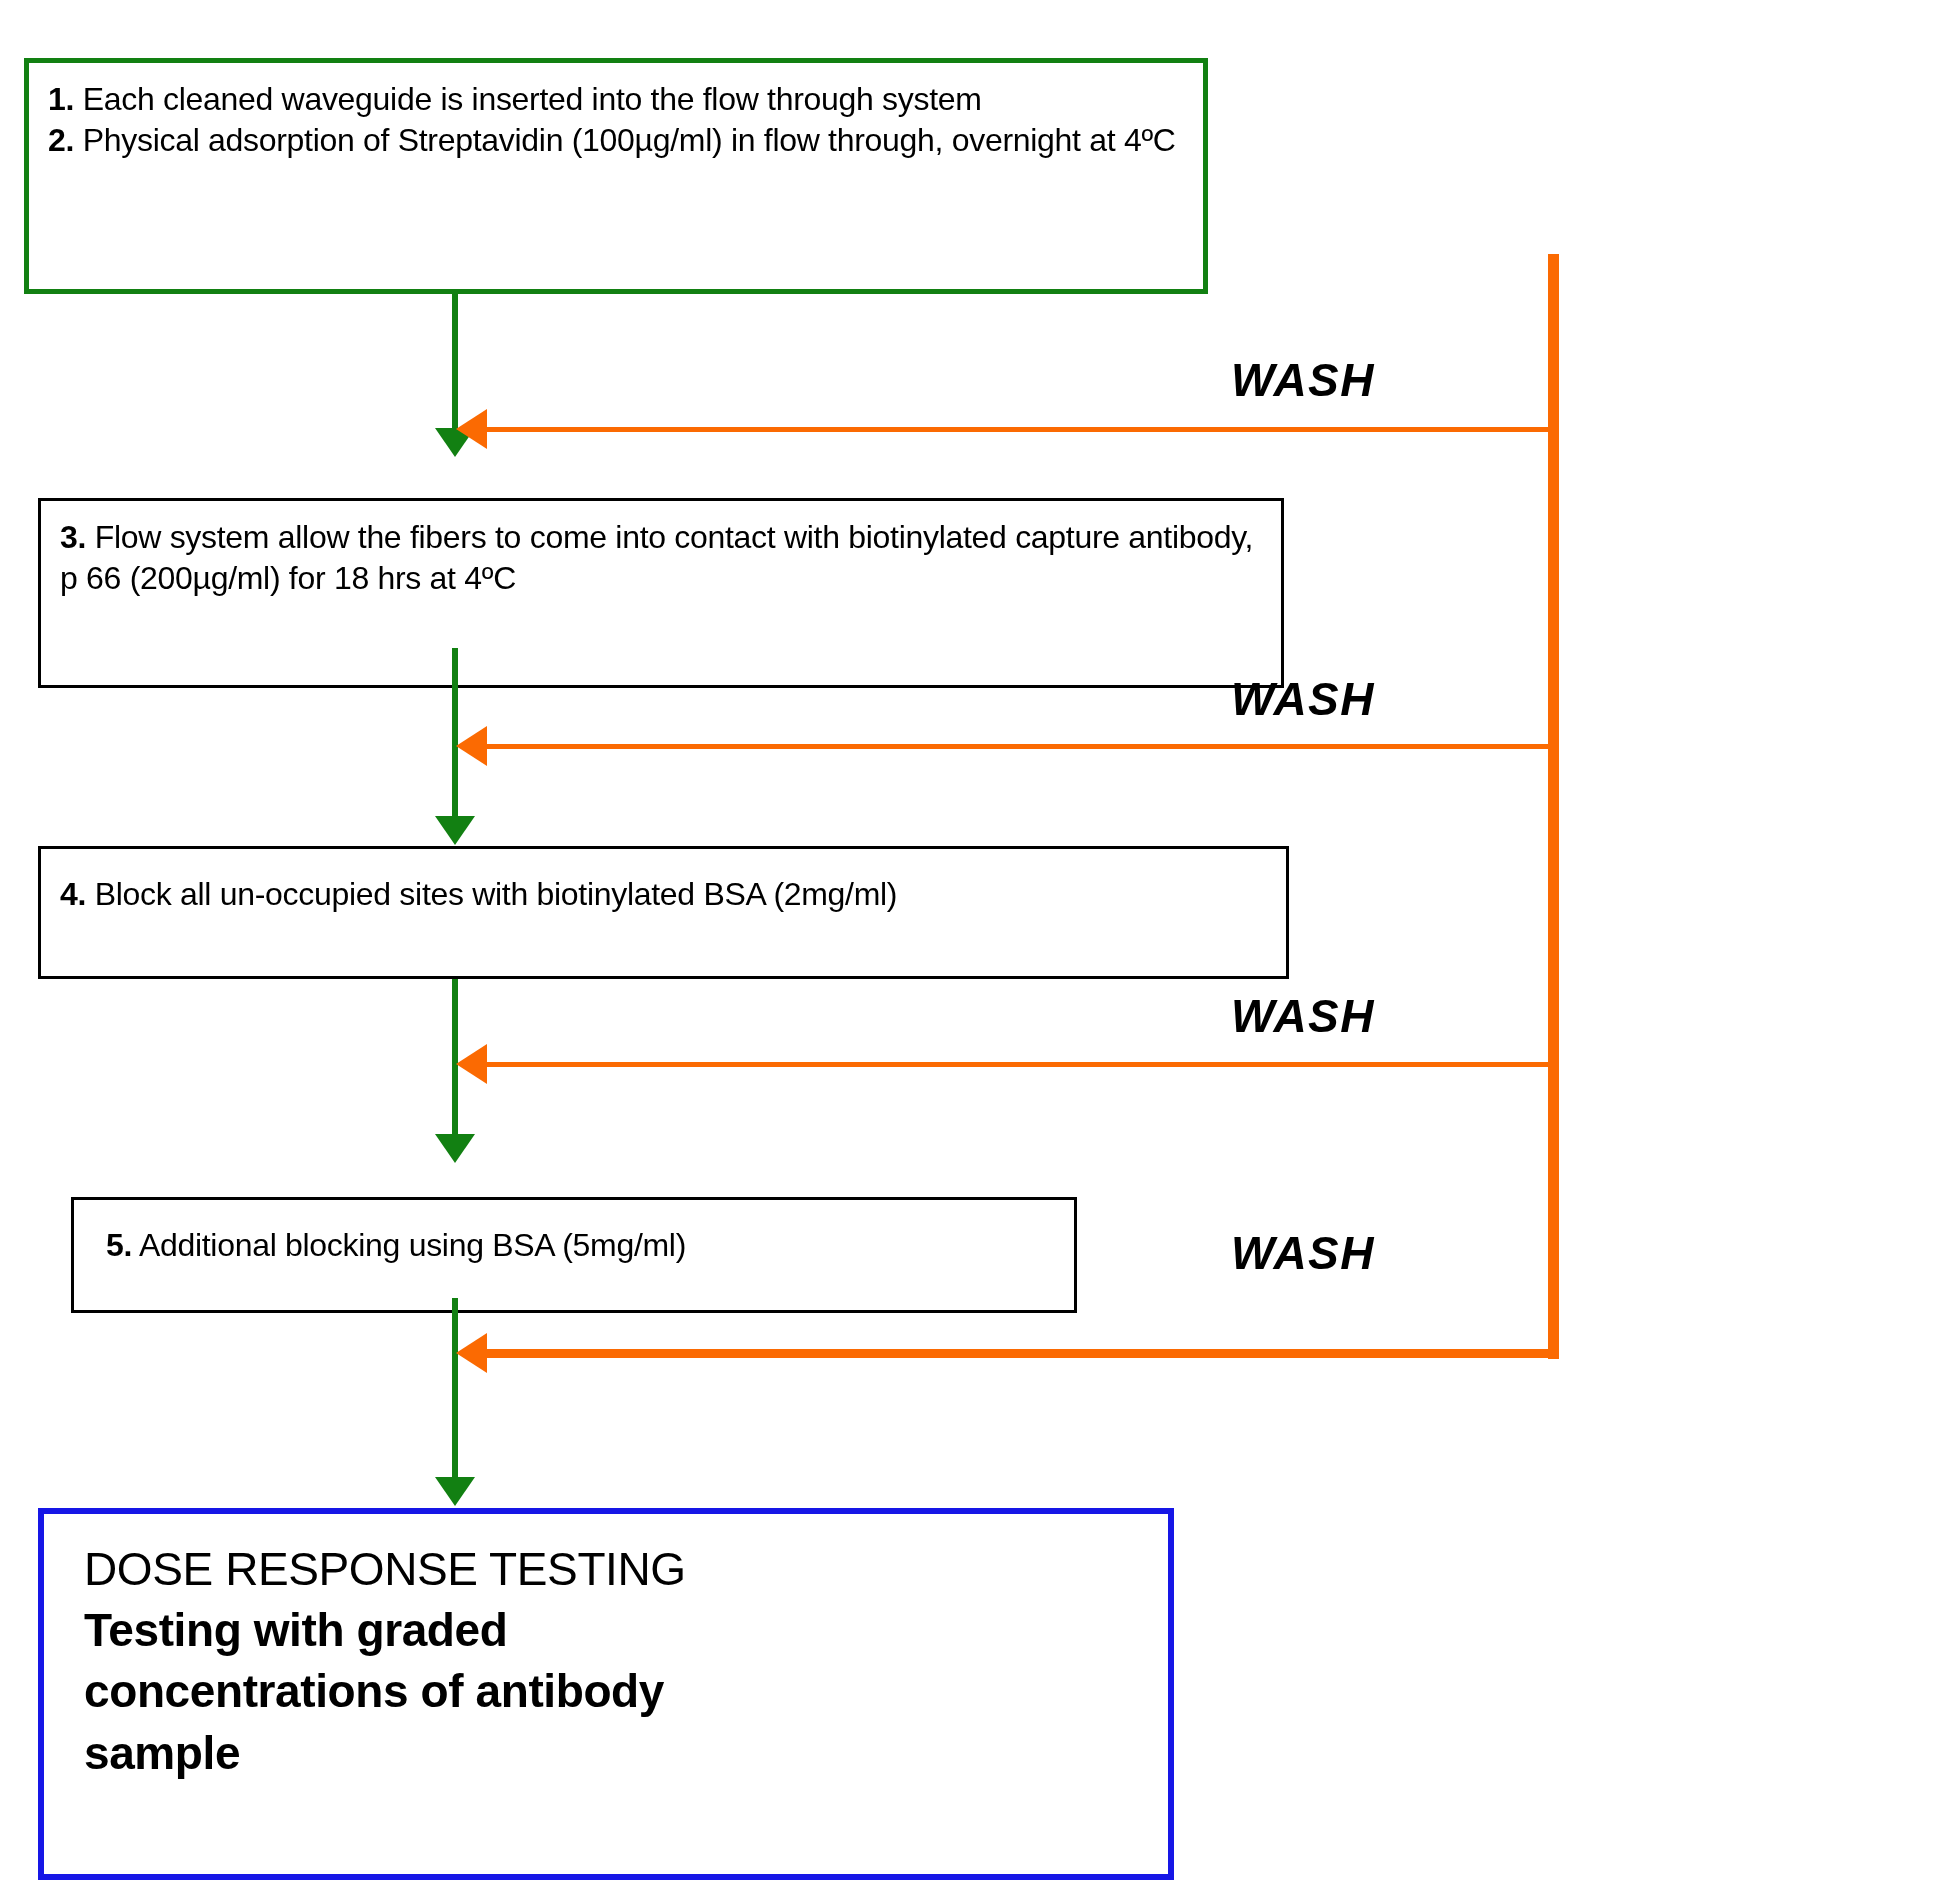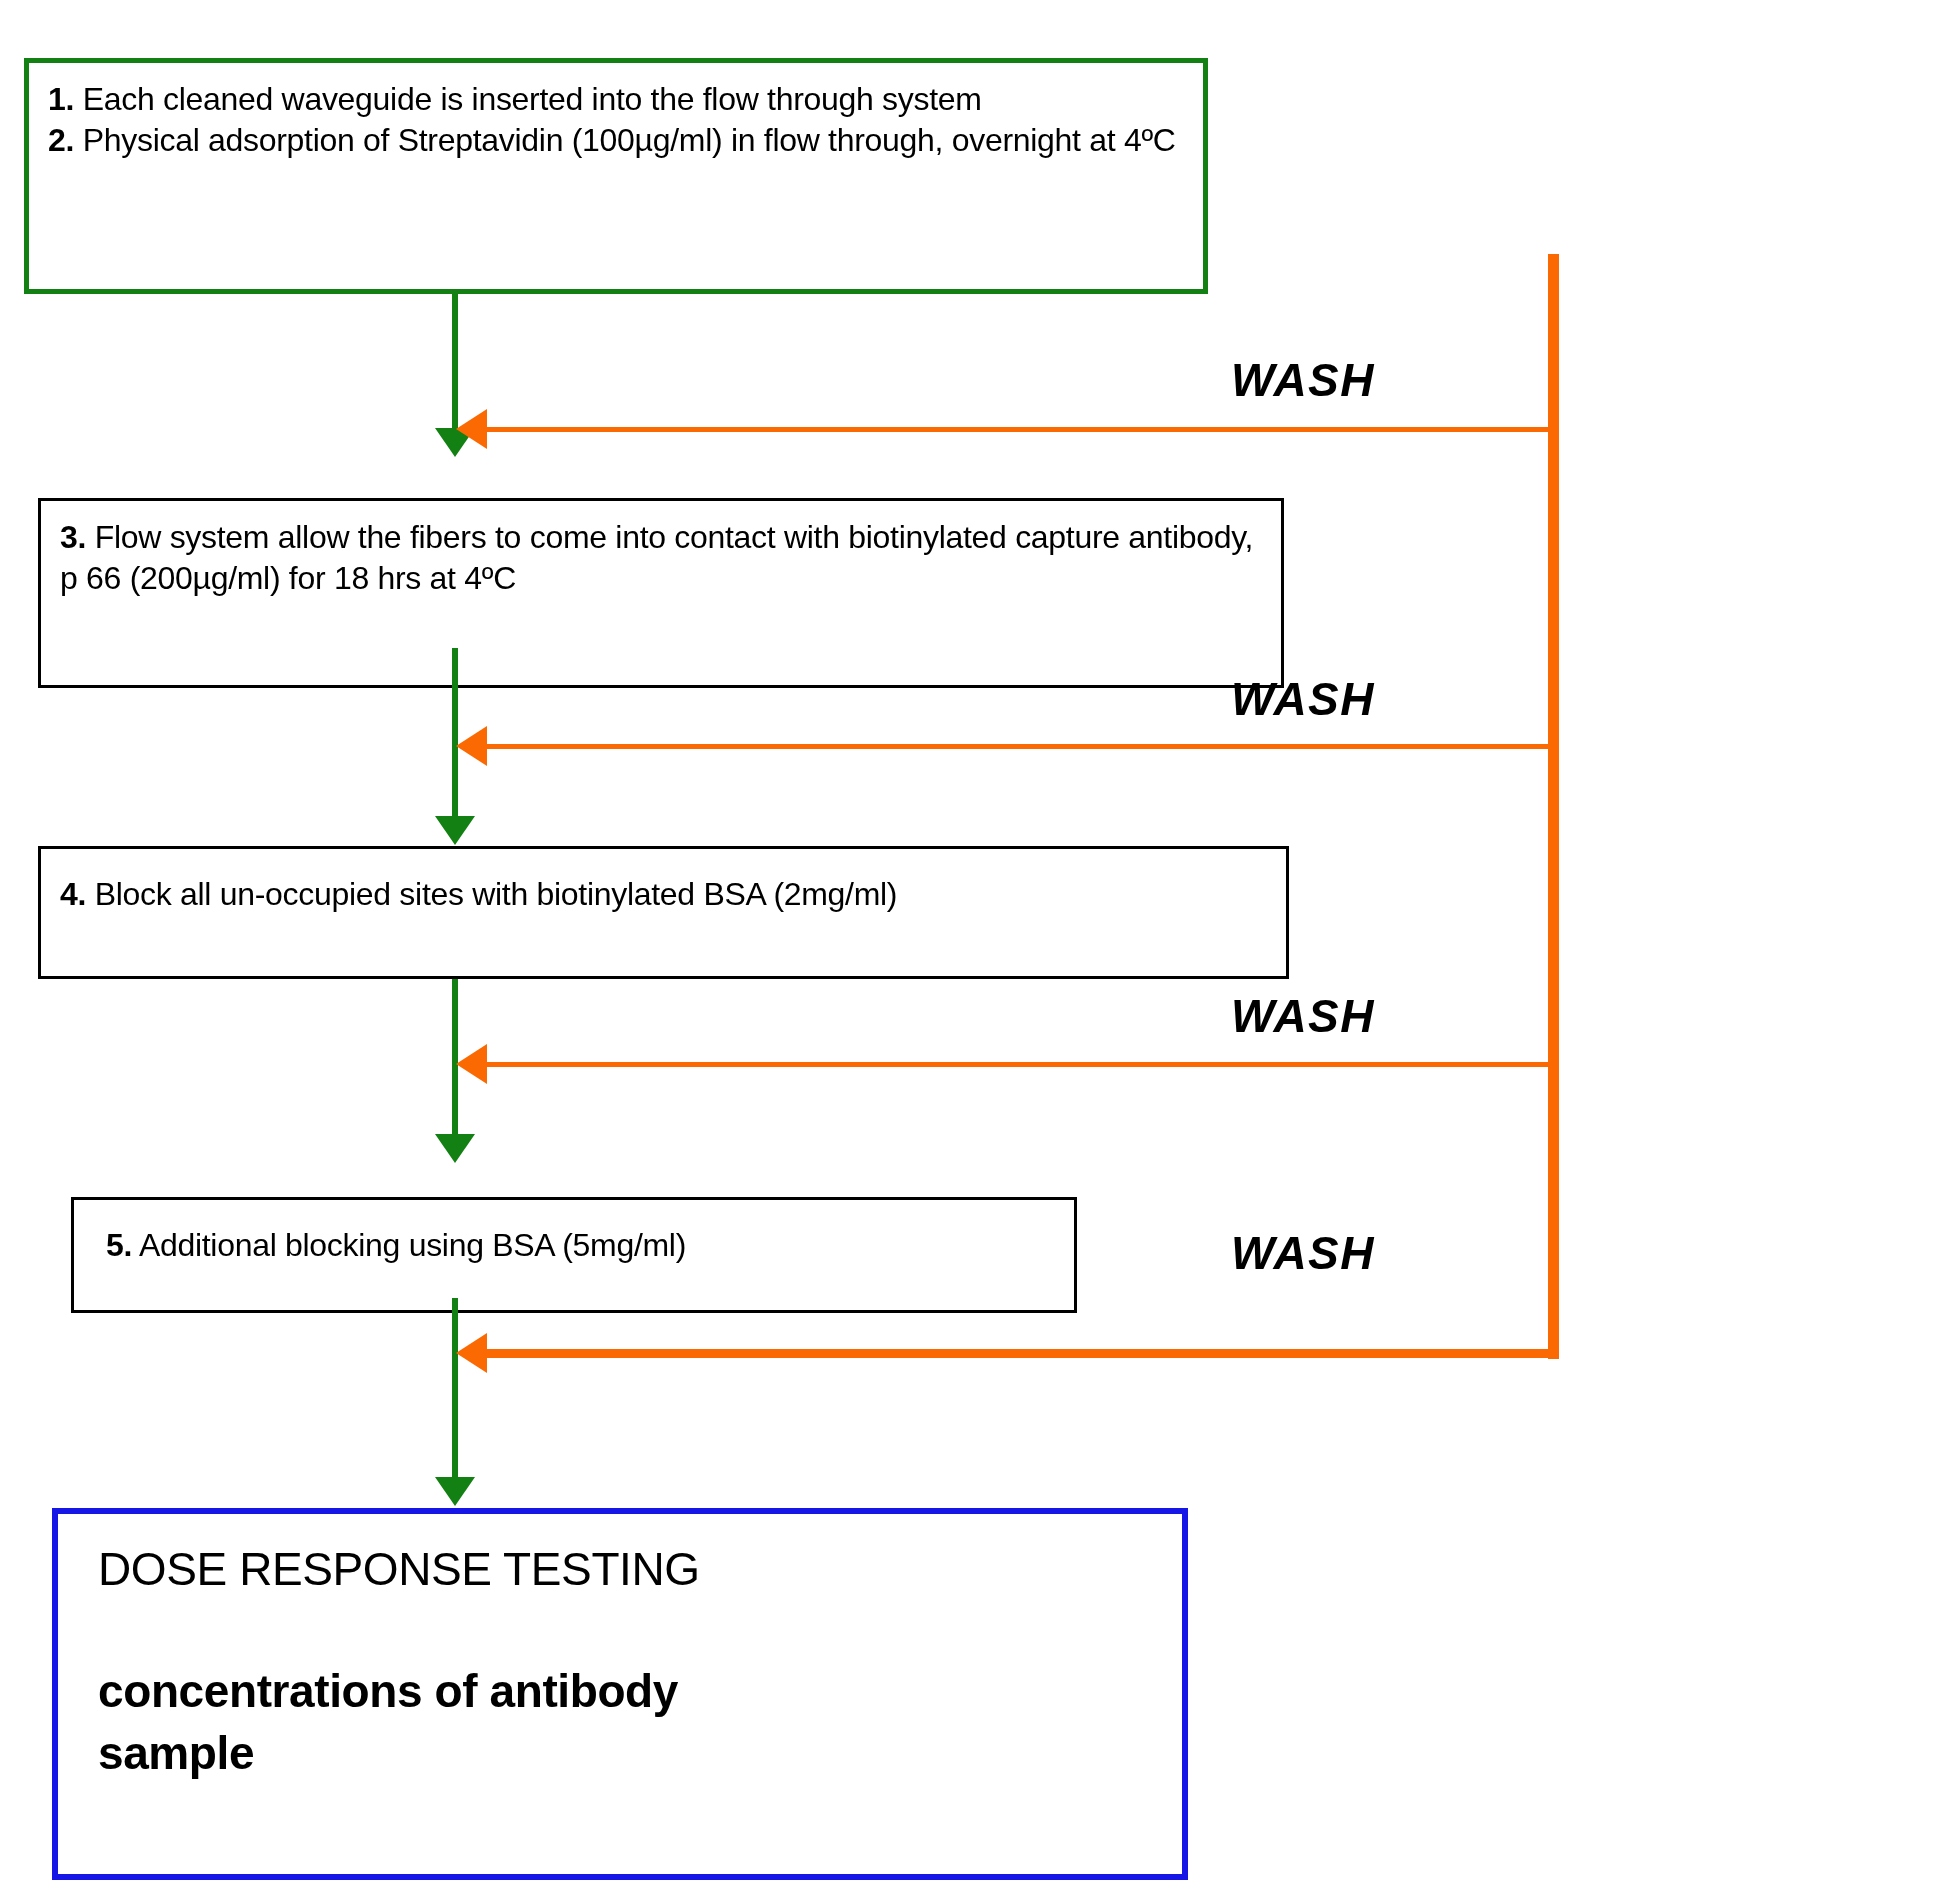--- a/index.html
+++ b/index.html
@@ -58,24 +58,24 @@
       <b>4.</b><span> Block all un-occupied sites with biotinylated BSA (2mg/ml)</span>
     </div>
   </div>
 
   <div class="box box-black" style="left:71px;top:1197px;width:1006px;height:116px;">
     <div class="txt step-txt" style="padding-top:25px;padding-left:32px;">
       <b>5.</b><span> Additional blocking using BSA (5mg/ml)</span>
     </div>
   </div>
 
-  <div class="box box-blue" style="left:52px;top:1508px;width:1136px;height:372px;">
+  <div class="box box-blue" style="left:38px;top:1508px;width:1136px;height:372px;">
     <div class="txt dose-txt">
       <span class="l1">DOSE RESPONSE TESTING</span><br>
-      <br>
+      <span class="l2">Testing with graded</span><br>
       <span class="l2">concentrations of antibody</span><br>
       <span class="l2">sample</span>
     </div>
   </div>
 
   <div class="vline" style="left:452px;top:294px;height:140px;"></div>
   <div class="garrow" style="left:435px;top:428px;"></div>
 
   <div class="vline" style="left:452px;top:648px;height:174px;"></div>
   <div class="garrow" style="left:435px;top:816px;"></div>

